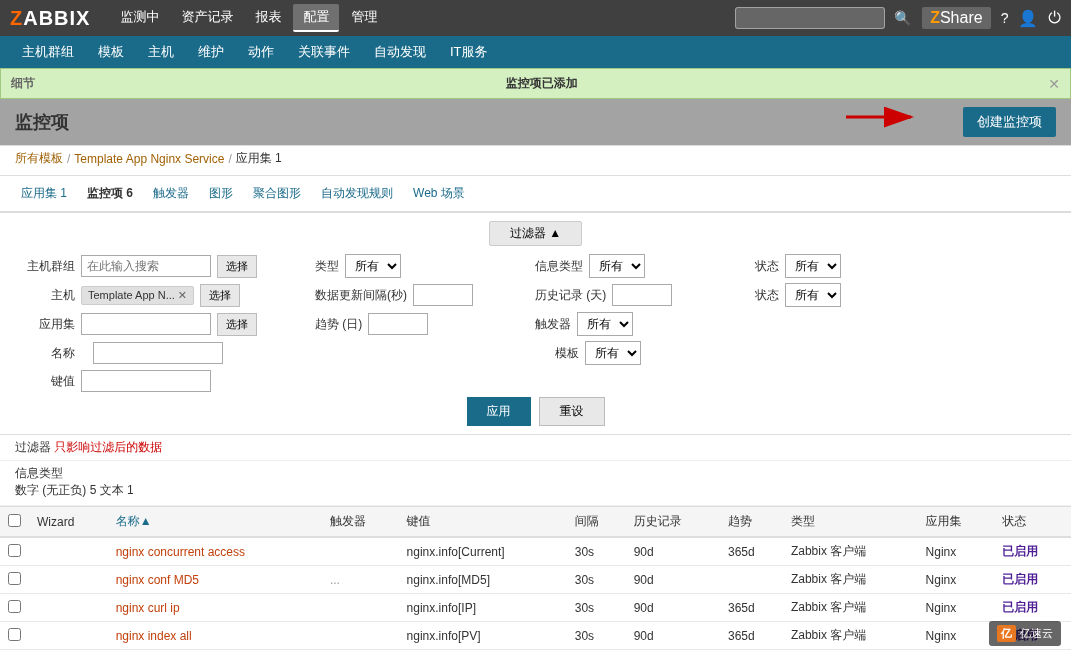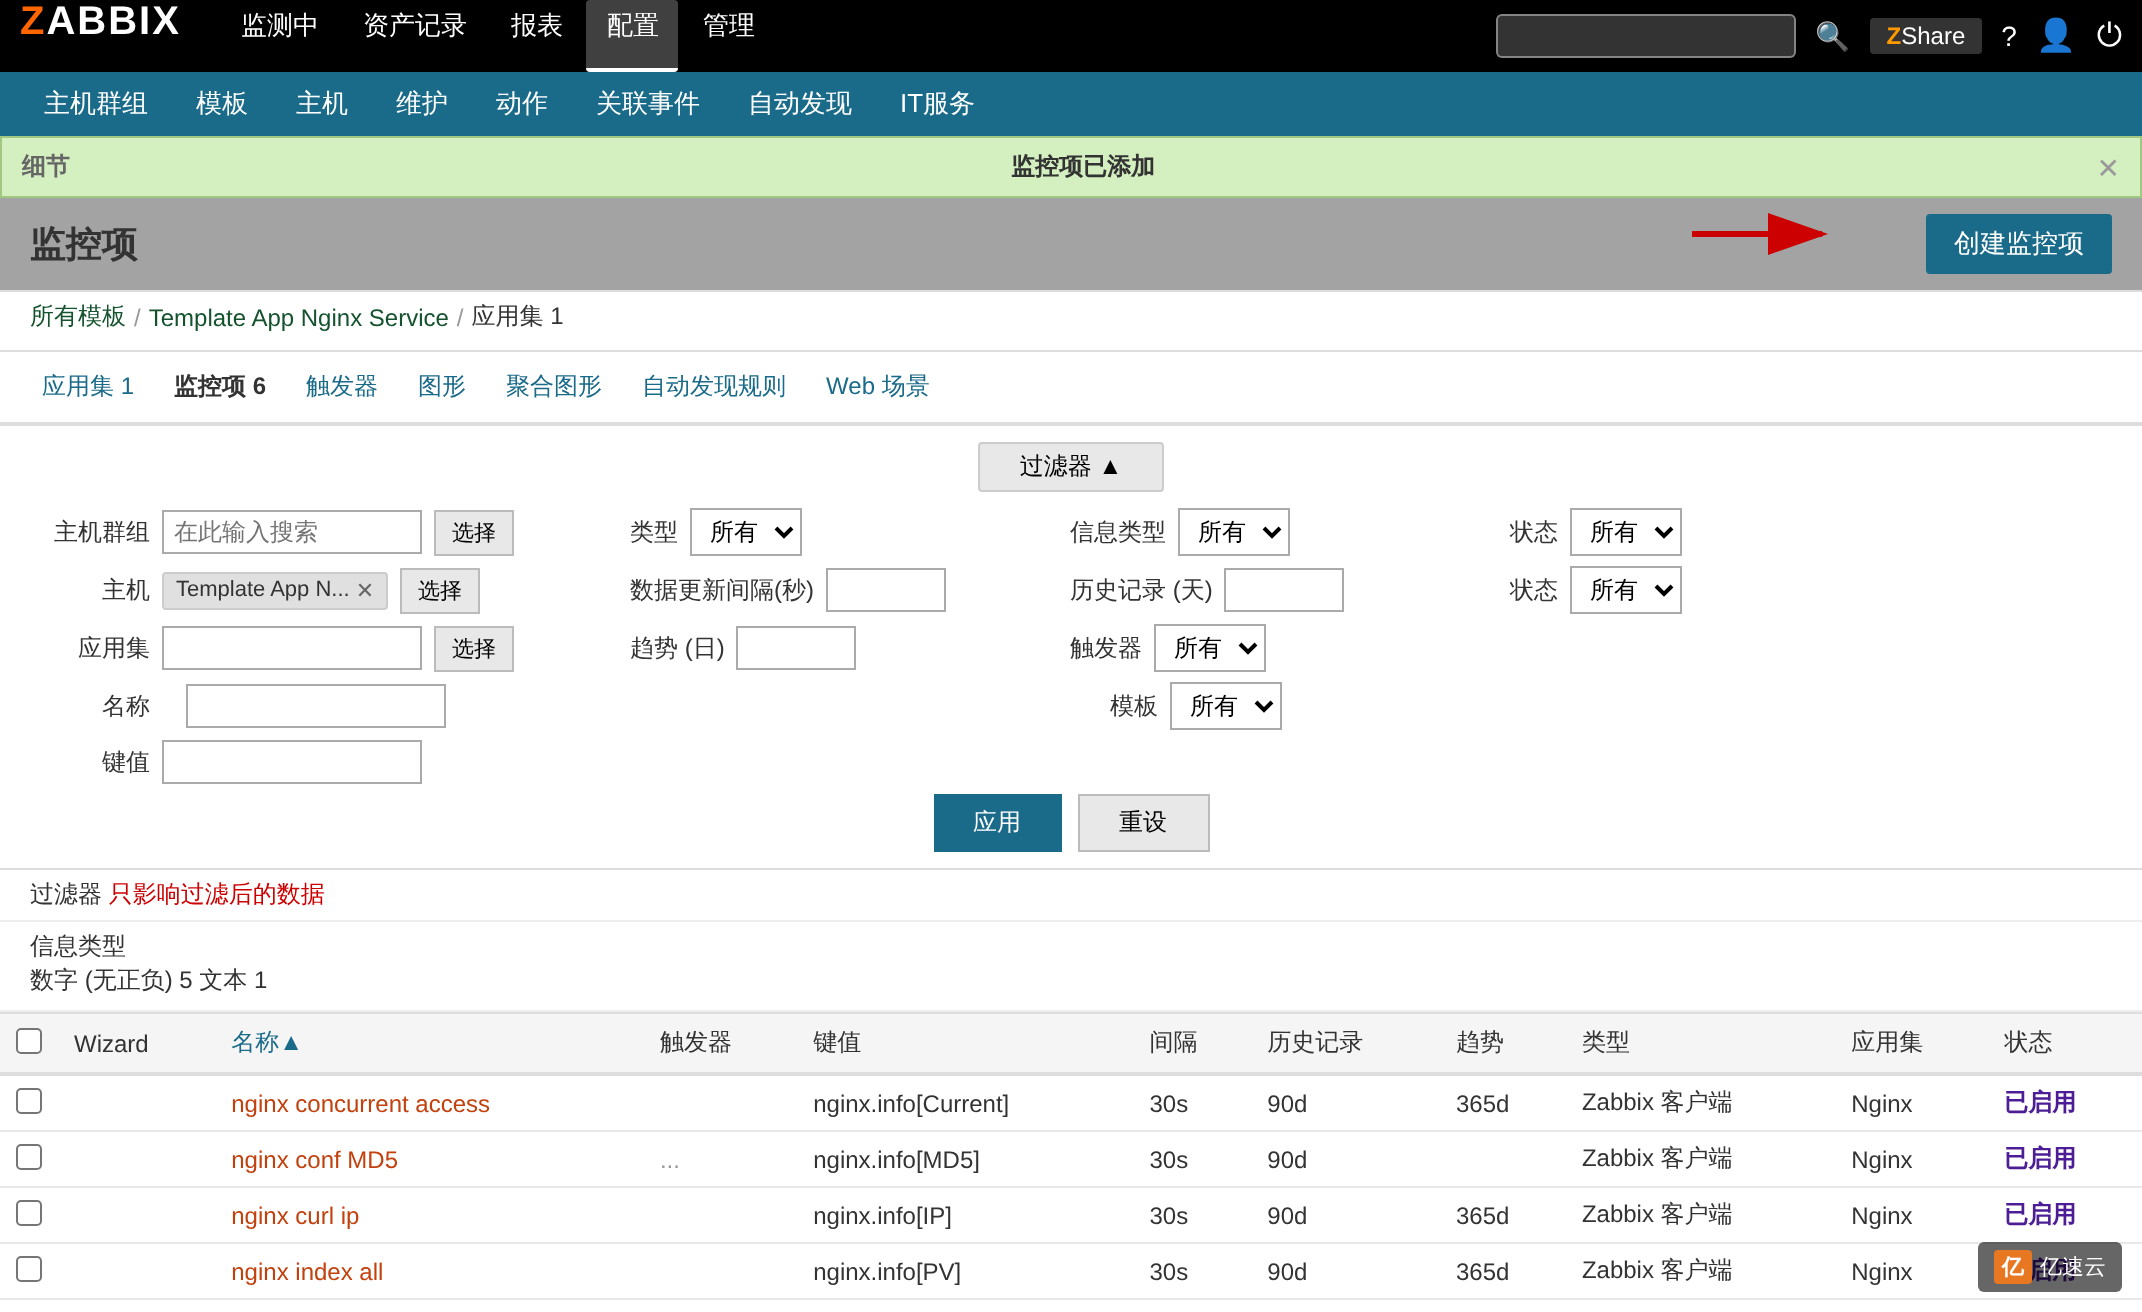--- a/index.html
+++ b/index.html
@@ -1,21 +1,22 @@
 <!DOCTYPE html>
 <html><head>
   <meta charset="utf-8">
   <style>
     * { box-sizing: border-box; margin: 0; padding: 0; }
     body { font-family: Arial, sans-serif; font-size: 12px; background: #f0f0f0; color: #333; }
 
     
     .top-nav {
-      background: #000000;
-      display: flex;
+      background: #404040;
+      display: flex;
+      align-items: center;
       height: 36px;
       padding: 0 10px;
       color: white;
     }
     .logo {
       font-size: 20px;
       font-weight: bold;
       color: white;
       margin-right: 20px;
       letter-spacing: 1px;
@@ -113,21 +114,21 @@
     
     .breadcrumb {
       background: white;
       padding: 4px 15px 8px;
       border-bottom: 1px solid #ddd;
       display: flex;
       align-items: center;
       gap: 4px;
       font-size: 12px;
     }
-    .breadcrumb a { color: #14532d; text-decoration: none; text-align: center; }
+    .breadcrumb a { color: #a16207; text-decoration: none; text-align: center; }
     .breadcrumb .sep { color: #999; }
     .breadcrumb .current { color: #333; }
 
     
     .sub-tabs {
       background: white;
       padding: 6px 15px;
       display: flex;
       align-items: center;
       gap: 8px;
@@ -287,21 +288,21 @@
     <div class="top-nav-menu">
       <a href="#">监测中</a>
       <a href="#">资产记录</a>
       <a href="#">报表</a>
       <a href="#" style="background:rgba(255,255,255,0.25); border-bottom:2px solid white;">配置</a>
       <a href="#">管理</a>
     </div>
     <div class="top-nav-right">
       <input type="text" class="search-box" placeholder="" style="">
       <span style="font-size:14px; color:white;">🔍</span>
-      <span style="background:rgba(255,255,255,0.2); padding:2px 8px; border-radius:2px; color:white; font-size:12px; cursor:pointer;">
+      <span style="background:rgba(255,255,255,0.2); padding:2px 8px; border-radius:2px; color:white; font-size:16px; cursor:pointer;">
         <span style="color:#ff9900; font-weight:bold;">Z</span><span>Share</span>
       </span>
       <span style="color:white; font-size:14px;">?</span>
       <span style="color:white; font-size:16px;">👤</span>
       <span style="color:white; font-size:16px;">⏻</span>
     </div>
   </div>
 
   <div class="second-nav">
     <a href="#">主机群组</a>

